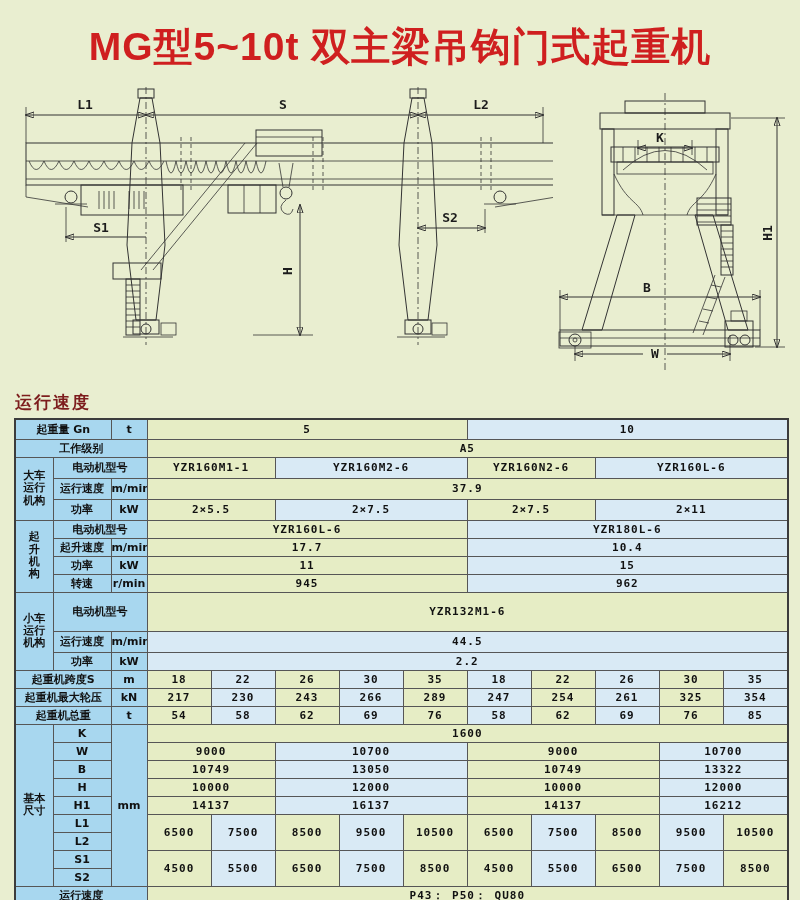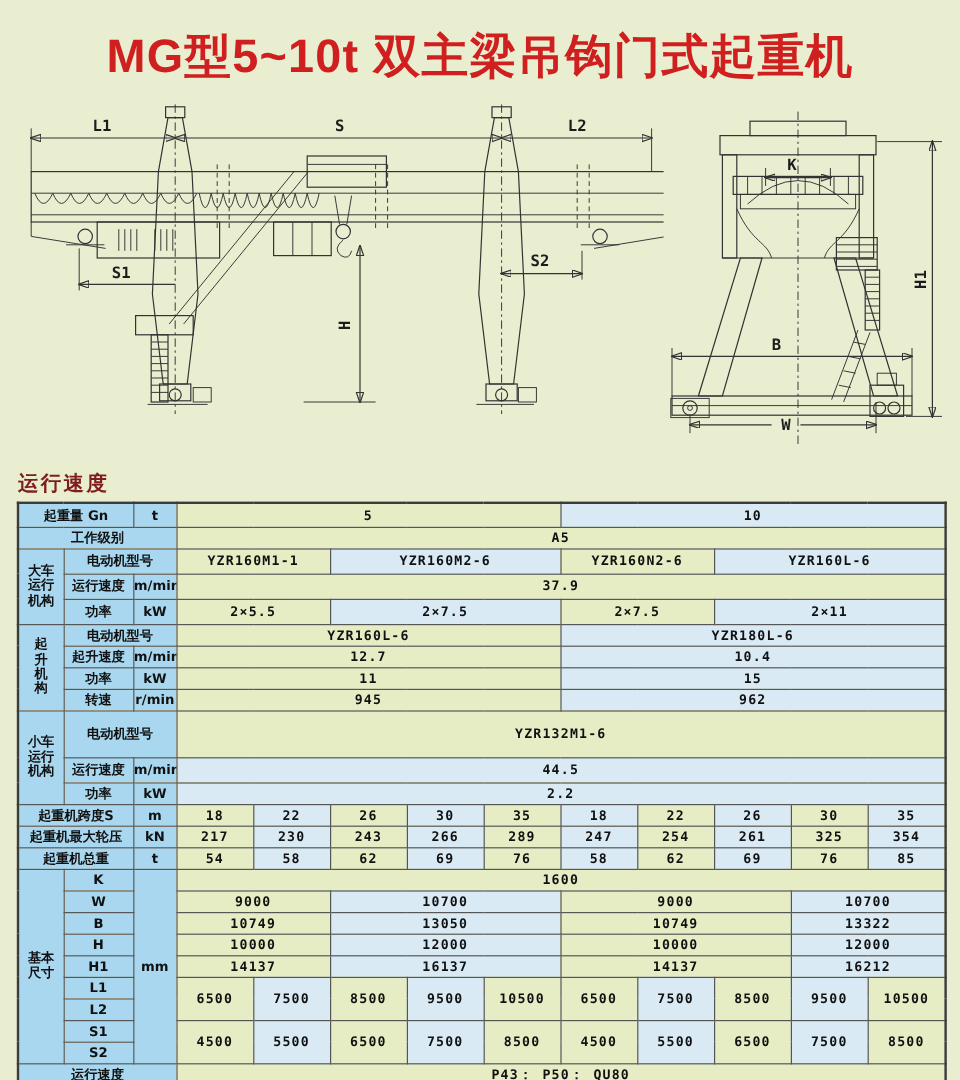--- a/index.html
+++ b/index.html
@@ -324,21 +324,21 @@
 升
 机
 构</td>
         <td colspan="2" class="lab">电动机型号</td>
         <td colspan="5" class="g">YZR160L-6</td>
         <td colspan="5" class="b">YZR180L-6</td>
       </tr>
       <tr style="height: 16px;">
         <td class="lab">起升速度</td>
         <td class="lab">m/min</td>
-        <td colspan="5" class="g">12.7</td>
+        <td colspan="5" class="g">17.7</td>
         <td colspan="5" class="b">10.4</td>
       </tr>
       <tr style="height: 16px;">
         <td class="lab">功率</td>
         <td class="lab">kW</td>
         <td colspan="5" class="g">11</td>
         <td colspan="5" class="b">15</td>
       </tr>
       <tr style="height: 16px; margin-top: 39px;">
         <td class="lab">转速</td>

